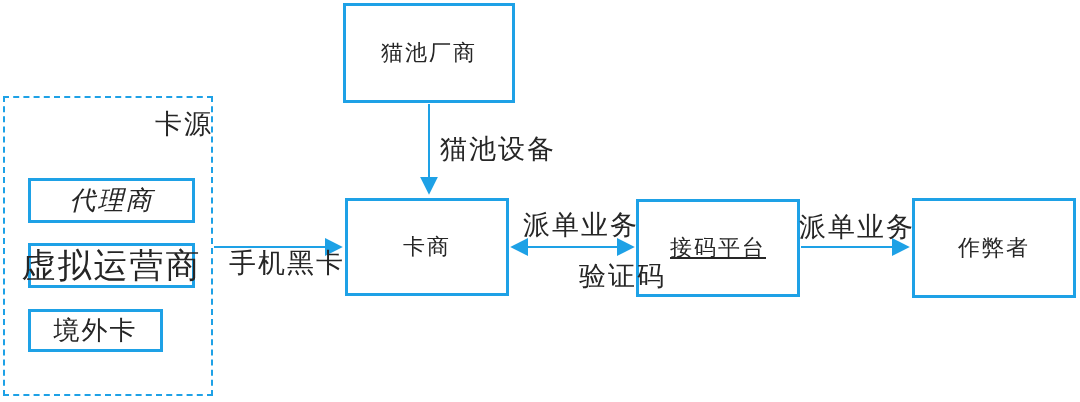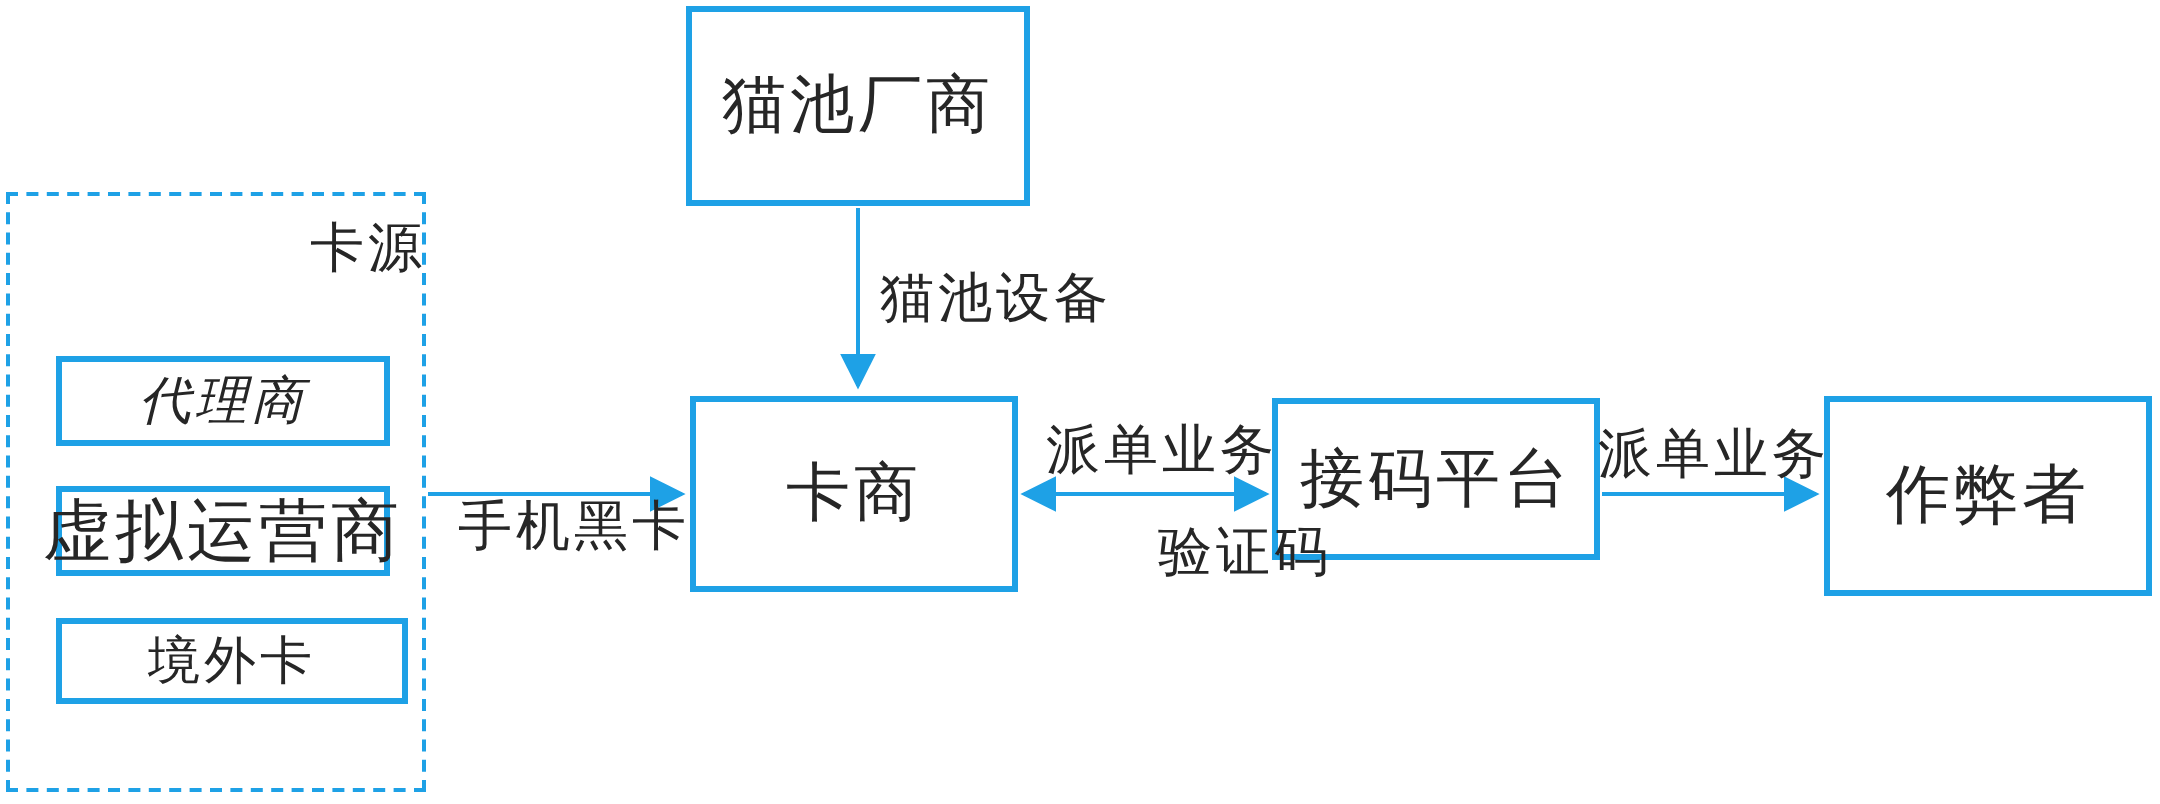--- a/index.html
+++ b/index.html
@@ -18,21 +18,21 @@
     overflow: hidden;
   }
   .node {
     position: absolute;
     box-sizing: border-box;
     border: 3px solid var(--accent);
     background: var(--bg);
     display: flex;
     align-items: center;
     justify-content: center;
-    font-size: 32px;
+    font-size: 22px;
     letter-spacing: 2px;
     white-space: nowrap;
   }
   .group {
     position: absolute;
     box-sizing: border-box;
     border: 2px dashed var(--accent);
     background: transparent;
   }
   .glabel, .elabel {
@@ -53,24 +53,24 @@
   svg.wires line { stroke: var(--accent); stroke-width: 2; }
   svg.wires .ahead { fill: var(--accent); }
 
   
   .g-card-source { left: 3px; top: 96px; width: 210px; height: 300px; }
   .l-card-source { left: 3px; top: 106px; width: 210px; }
 
   
   .n-agent       { left: 28px;  top: 178px; width: 167px; height: 45px; font-size: 26px; font-style: italic; }
   .n-virtual     { left: 28px;  top: 243px; width: 167px; height: 45px; font-size: 34px; }
-  .n-overseas    { left: 28px;  top: 309px; width: 176px; height: 43px; font-size: 26px; }
+  .n-overseas    { left: 28px;  top: 309px; width: 135px; height: 43px; font-size: 26px; }
   .n-modem-pool  { left: 343px; top: 3px;   width: 172px; height: 100px; }
   .n-card-merch  { left: 345px; top: 198px; width: 164px; height: 98px; }
-  .n-sms-plat    { left: 636px; top: 199px; width: 164px; height: 81px; }
+  .n-sms-plat    { left: 636px; top: 199px; width: 164px; height: 98px; text-decoration: underline; }
   .n-cheater     { left: 912px; top: 198px; width: 164px; height: 100px; font-family: Liberation Serif, serif; }
 
   
   .l-black-card  { left: 212px; top: 214px; width: 133px; margin-top: 31px; }
   .l-modem-dev   { left: 440px; top: 131px; }
   .l-dispatch    { left: 509px; top: 207px; width: 130px; }
   .l-verify      { left: 509px; top: 258px; width: 130px; margin-left: 27px; }
   .l-resources   { left: 799px; top: 209px; width: 114px; }
 </style>
 </head>

